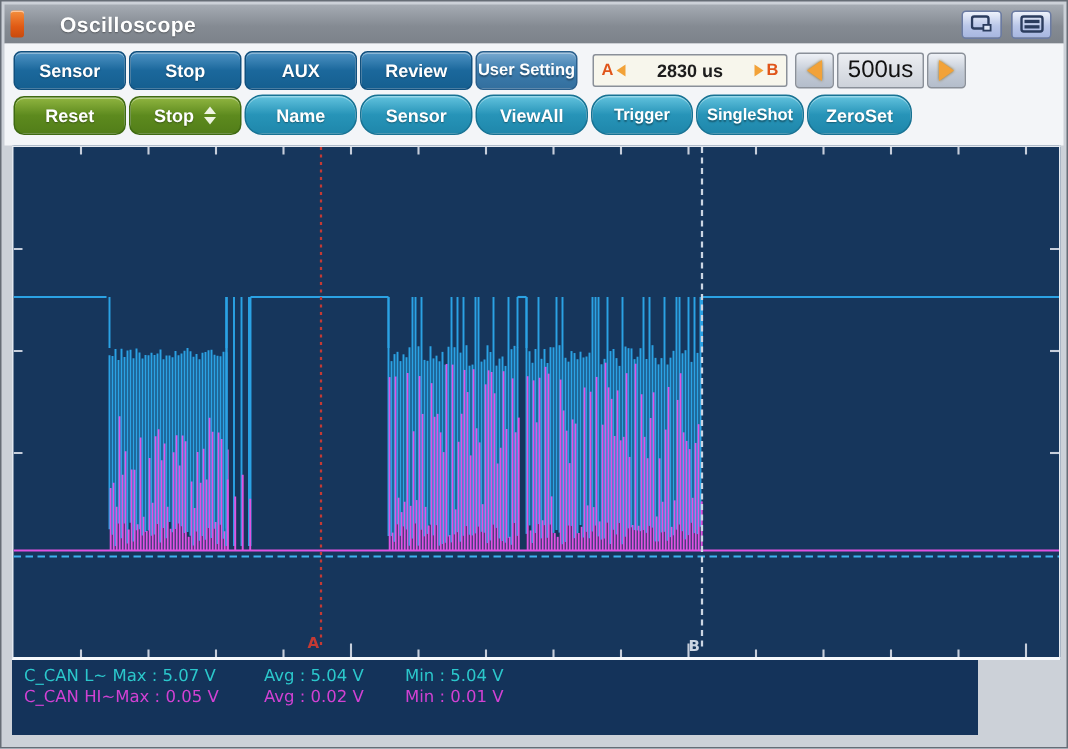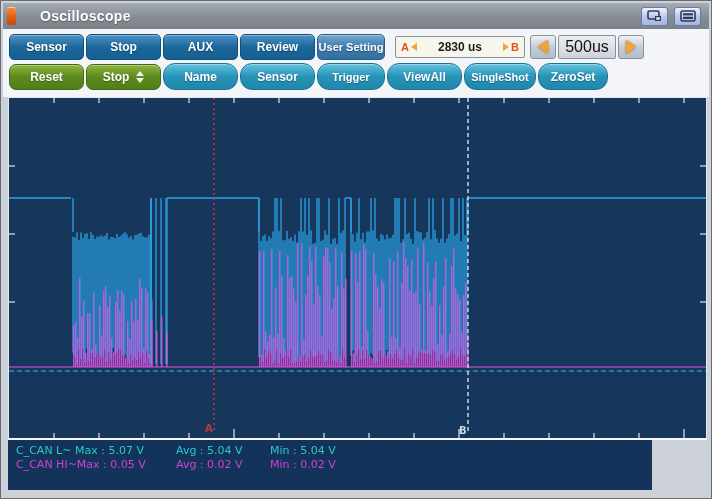--- a/index.html
+++ b/index.html
@@ -114,22 +114,22 @@
       <button class="btn green w75">Reset</button>
       <button class="btn green w75 stop">
         <span>Stop</span>
         <span class="spinner">
             <i class="sp-up"></i>
             <i class="sp-down"></i>
           </span>
       </button>
       <button class="btn teal w75">Name</button>
       <button class="btn teal w75">Sensor</button>
+      <button class="btn teal w75">ViewAll</button>
       <button class="btn teal w68">Trigger</button>
-      <button class="btn teal w75">ViewAll</button>
       <button class="btn teal w72">SingleShot</button>
       <button class="btn teal w70">ZeroSet</button>
     </div>
   </div>
 
   <div class="scope">
     <svg id="scope-svg" width="697" height="340" viewBox="0 0 697 340">
         <line x1="45" y1="0" x2="45" y2="5" stroke="#c6cedb" stroke-width="1.4"></line>
         <line x1="45" y1="335" x2="45" y2="340" stroke="#c6cedb" stroke-width="1.4"></line>
         <line x1="90" y1="0" x2="90" y2="5" stroke="#c6cedb" stroke-width="1.4"></line>
@@ -483,17 +483,17 @@
 
   <div class="status">
     <div class="st-row r0" style="color: rgb(43, 199, 203);">
       <span class="st-max">C_CAN L~ Max : 5.07 V</span>
       <span class="st-avg">Avg : 5.04 V</span>
       <span class="st-min">Min : 5.04 V</span>
     </div>
     <div class="st-row r1" style="color: rgb(209, 65, 211);">
       <span class="st-max">C_CAN HI~Max : 0.05 V</span>
       <span class="st-avg">Avg : 0.02 V</span>
-      <span class="st-min">Min : 0.02 V</span>
+      <span class="st-min">Min : 0.01 V</span>
     </div>
   </div>
 
 </div>
 
 </body></html>

